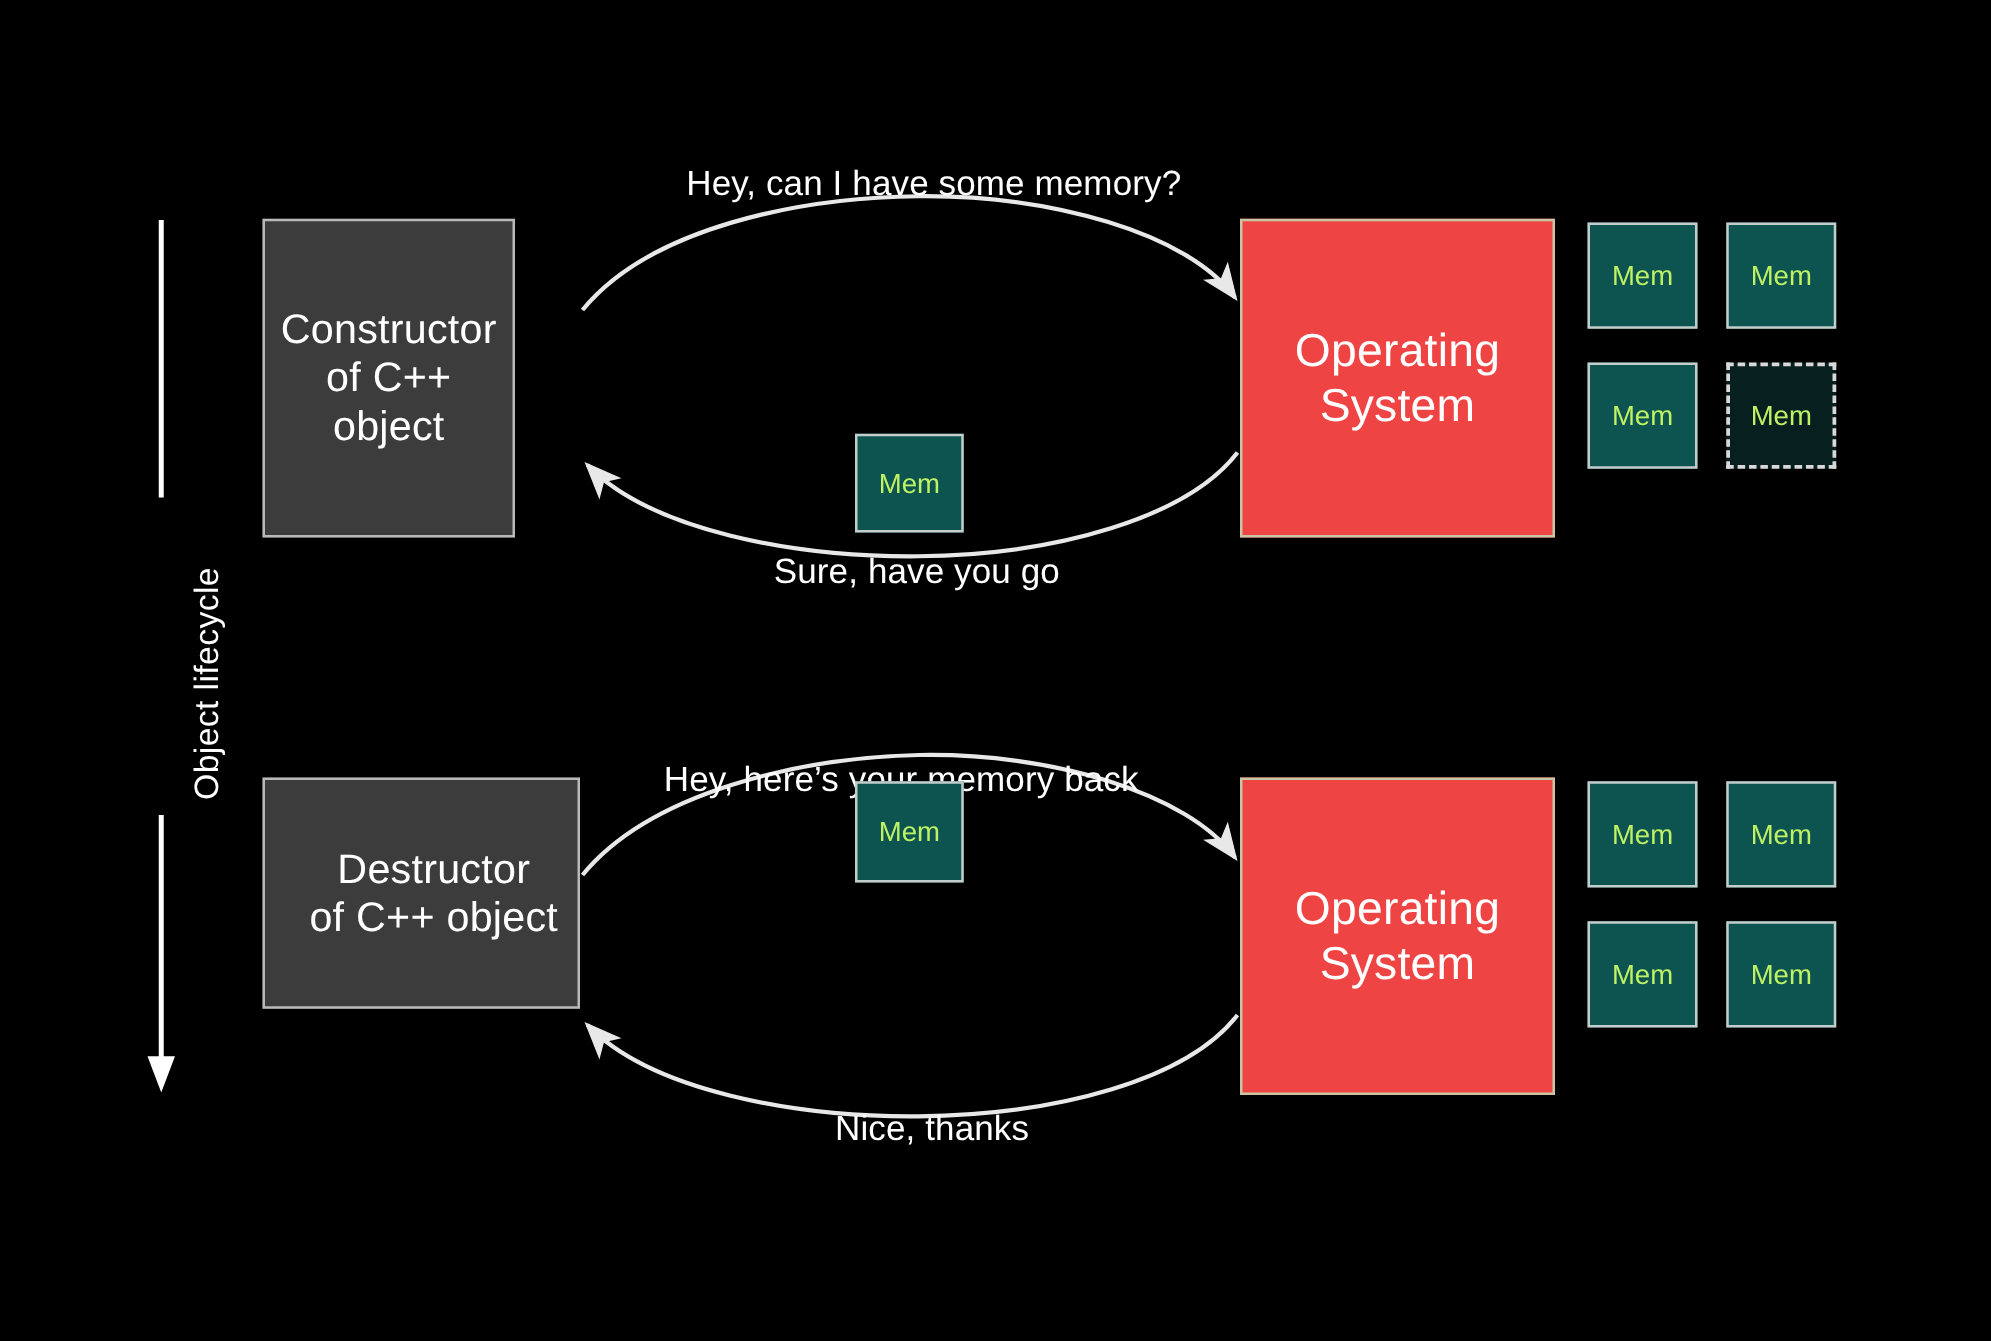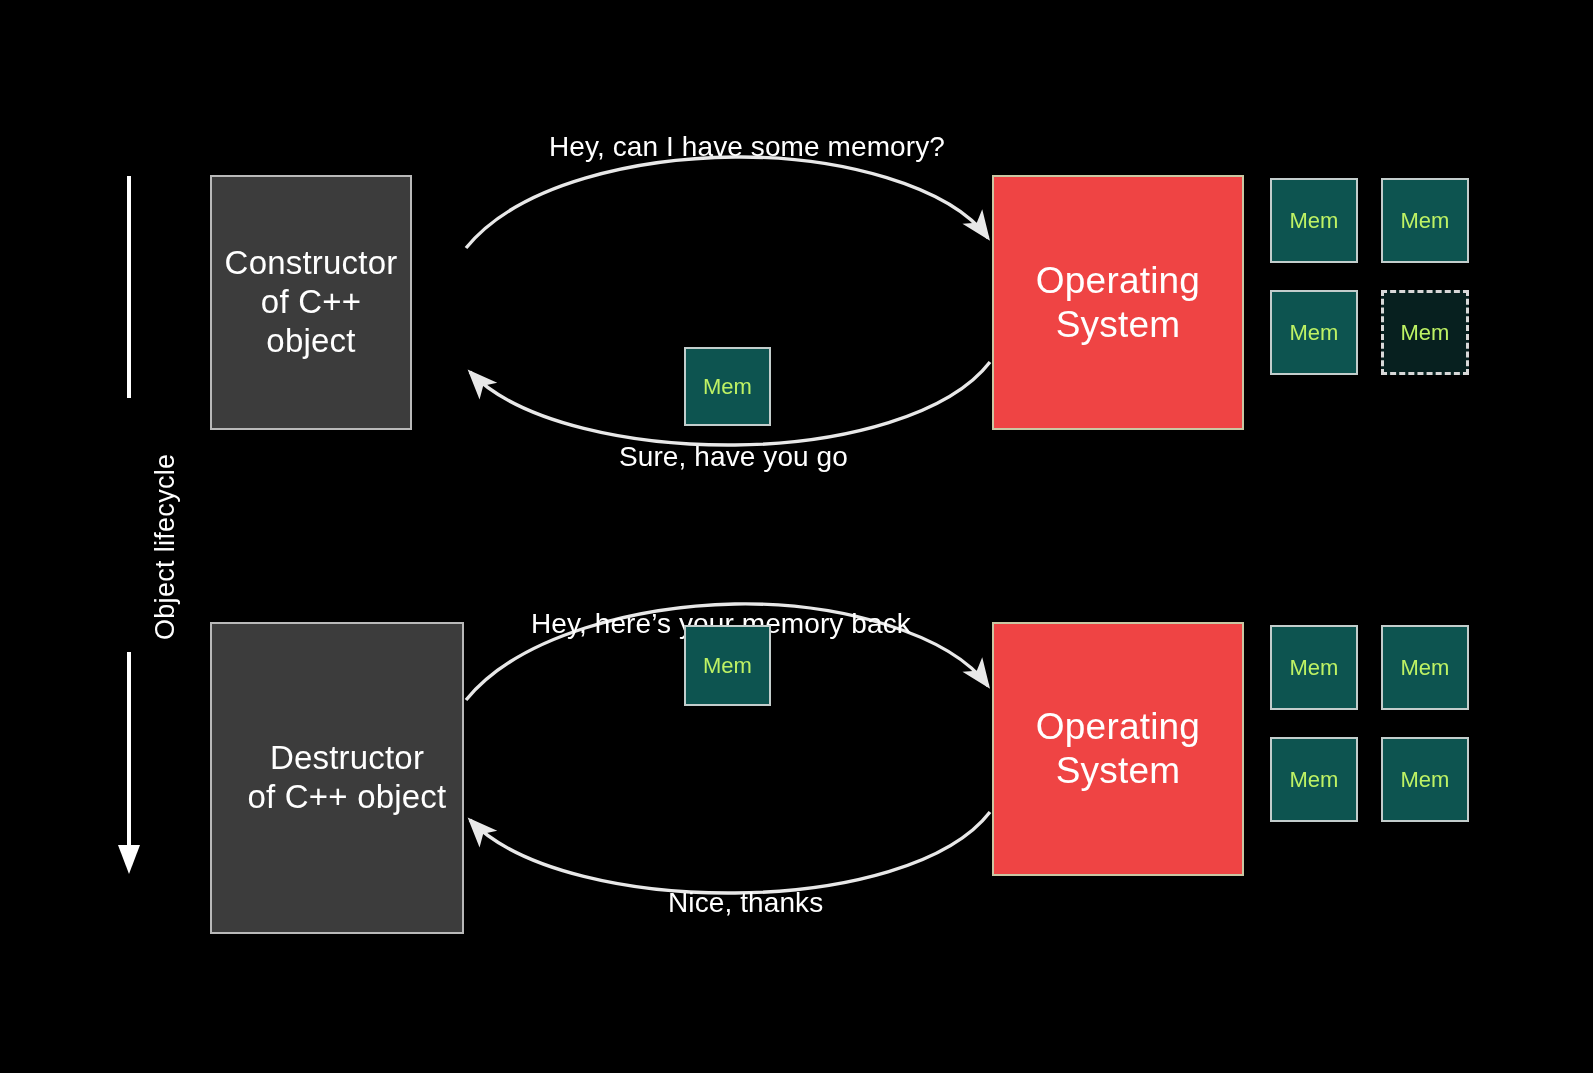--- a/index.html
+++ b/index.html
@@ -156,21 +156,21 @@
   <div class="mem" style="left:1381px; top:178px; width:88px; height:85px;">
     <span>Mem</span>
   </div>
   <div class="mem" style="left:1270px; top:290px; width:88px; height:85px;">
     <span>Mem</span>
   </div>
   <div class="mem mem-empty" style="left:1381px; top:290px; width:88px; height:85px;">
     <span>Mem</span>
   </div>
 
-  <div class="node node-actor" style="left:210px; top:622px; width:254px; height:312px;padding-left:20px;">
+  <div class="node node-actor" style="left:210px; top:622px; width:254px; height:185px;padding-left:20px;">
     <span class="node-label">Destructor
 of C++ object</span>
   </div>
 
   <div class="node node-os" style="left:992px; top:622px; width:252px; height:254px;">
     <span class="node-label">Operating
 System</span>
   </div>
 
   <div class="caption" style="left:531px; top:563px;margin-top:45px;">Hey, here’s your memory back</div>

